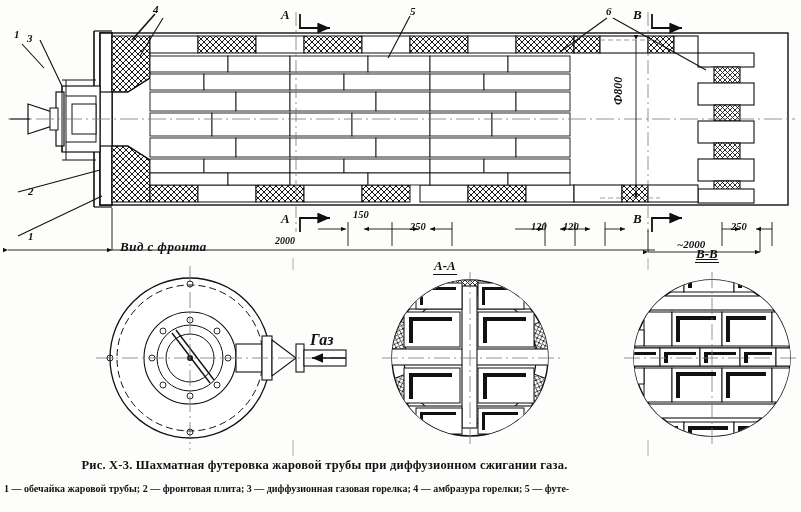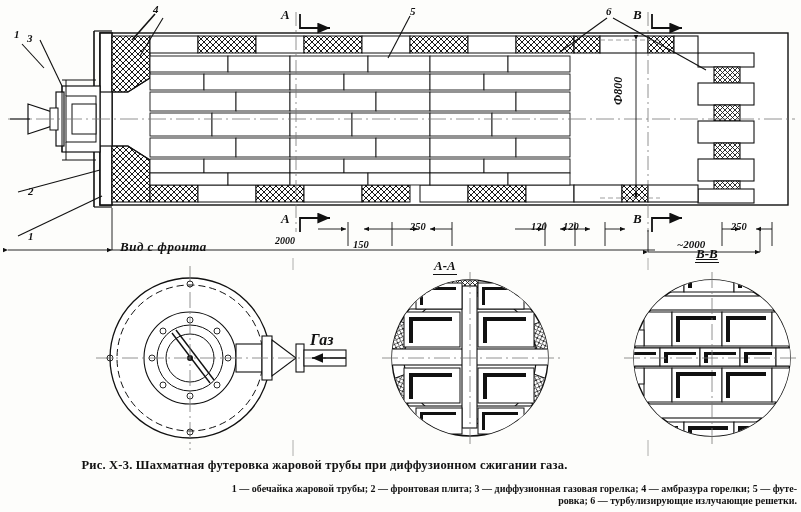--- a/index.html
+++ b/index.html
@@ -36,21 +36,21 @@
   .vert{
     transform:rotate(-90deg);transform-origin:left top;
   }
 
   .caption{
     position:absolute;left:0;width:649px;text-align:center;
     font-family:"Liberation Serif",serif;font-weight:700;font-size:12.5px;
     color:#111;letter-spacing:.2px;
   }
   .legend{
-    position:absolute;left:4px;width:793px;text-align:right;
+    position:absolute;left:4px;width:793px;text-align:left;
     font-family:"Liberation Serif",serif;font-weight:700;font-size:10px;
     color:#111;line-height:1.25;
   }
 </style>
 </head>
 <body>
 
 <div class="sheet">
 
   <svg class="draw" viewBox="0 0 801 512">
@@ -431,32 +431,31 @@
   <div class="lbl" style="left:410px;top:6px;">5</div>
   <div class="lbl" style="left:606px;top:6px;">6</div>
 
   <div class="lbl big" style="left:281px;top:8px;">A</div>
   <div class="lbl big" style="left:281px;top:212px;">A</div>
   <div class="lbl big" style="left:633px;top:8px;">B</div>
   <div class="lbl big" style="left:633px;top:212px;">B</div>
 
   <div class="lbl vert" style="left:612px;top:105px;font-size:12px;">Ф800</div>
 
-  <div class="dim" style="left:353px;top:240px;">150</div>
+  <div class="dim" style="left:353px;top:210px;">150</div>
   <div class="dim" style="left:410px;top:222px;">250</div>
   <div class="dim" style="left:531px;top:222px;">120</div>
   <div class="dim" style="left:563px;top:222px;">120</div>
   <div class="dim" style="left:731px;top:222px;">250</div>
   <div class="dim" style="left:275px;top:236px;font-size:10px;">2000</div>
   <div class="dim" style="left:677px;top:239px;font-size:11px;">~2000</div>
 
   <div class="lbl" style="left:120px;top:240px;font-size:13px;letter-spacing:.5px;">Вид с фронта</div>
 
   <div class="sect" style="left:424px;top:258px;"><u>A-A</u></div>
   <div class="sect" style="left:686px;top:246px;text-decoration:underline;"><u>B-B</u></div>
 
   <div class="lbl" style="left:310px;top:332px;font-size:16px;">Газ</div>
 
   <div class="caption" style="top:458px;">Рис. X-3. Шахматная футеровка жаровой трубы при диффузионном сжигании газа.</div>
   <div class="legend" style="top:483px;">1 — обечайка жаровой трубы; 2 — фронтовая плита; 3 — диффузионная  газовая горелка; 4 — амбразура горелки; 5 — футе-</div>
-  <div class="legend" style="top:495px;">ровка;  6 — турбулизирующие  излучающие  решетки.</div>
 
 </div>
 
 </body></html>

